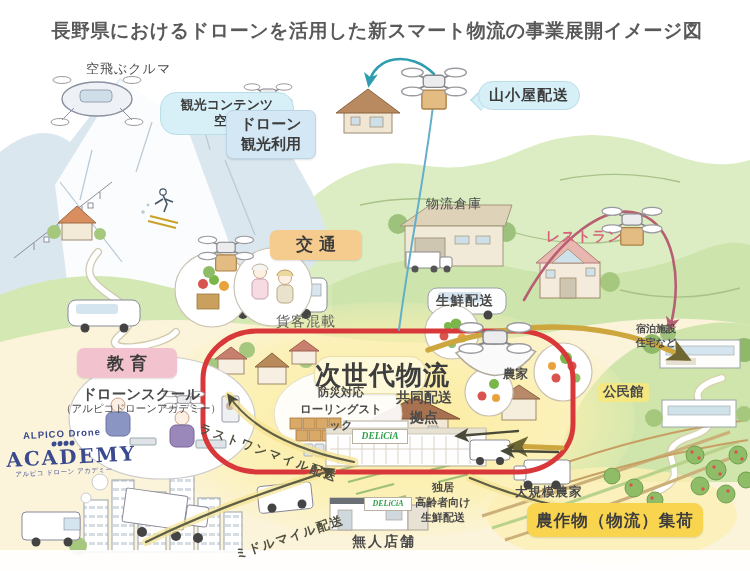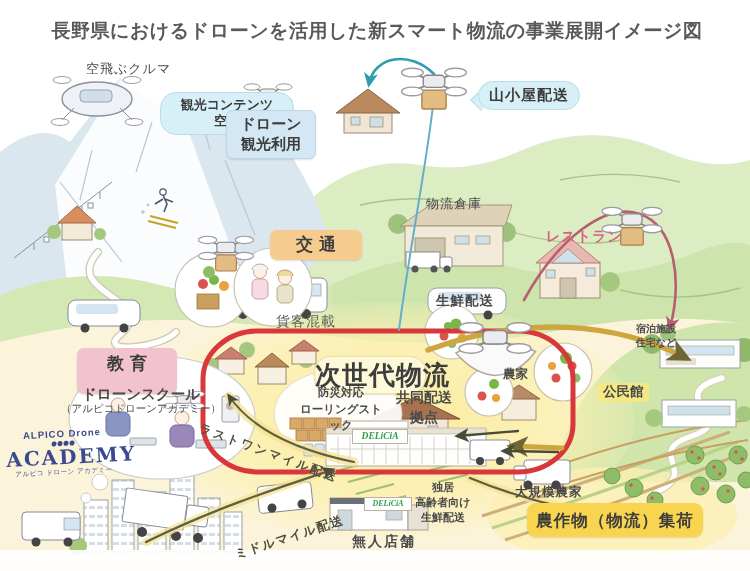--- a/index.html
+++ b/index.html
@@ -28,21 +28,21 @@
        border:1px solid #bcd6e8;font-size:15px;line-height:1.35;padding:3px 0;}
   .lbl-hut{left:478px;top:81px;font-size:15px;letter-spacing:1px;}
   .hut-tail{left:474px;top:96px;transform:rotate(45deg) scaleX(1.4);}
   .lbl-warehouse{left:426px;top:196px;font-size:13px;letter-spacing:1px;}
   .lbl-restaurant{left:546px;top:228px;font-size:14px;font-weight:bold;color:var(--text-pink);letter-spacing:1px;}
   .lbl-transport{left:270px;top:230px;width:86px;height:30px;line-height:30px;
        background:var(--box-orange);font-size:17px;letter-spacing:6px;padding-left:6px;}
   .lbl-freight{left:276px;top:314px;font-size:14px;color:#60605a;letter-spacing:1px;font-family:Liberation Mono, monospace;}
   .lbl-fresh{left:436px;top:293px;font-size:13.5px;font-weight:600;letter-spacing:1px;}
   .lbl-accommodation{left:616px;top:322px;width:80px;font-size:10px;font-weight:600;line-height:1.4;}
-  .lbl-education{left:77px;top:348px;width:94px;height:46px;line-height:31px;
+  .lbl-education{left:77px;top:348px;width:94px;height:30px;line-height:31px;
        background:var(--box-pink);font-size:17px;letter-spacing:6px;padding-left:6px;}
   .lbl-drone-school{left:76px;top:385px;width:130px;text-align:center;font-size:14.5px;font-weight:bold;}
   .lbl-drone-school-sub{left:60px;top:402px;width:162px;text-align:center;font-size:10.5px;}
   .lbl-nextgen{left:314px;top:356px;width:110px;height:36px;line-height:36px;
        background:var(--box-cream);border:1px solid #ece0ab;border-radius:16px;font-size:26px;letter-spacing:1px;}
   .lbl-disaster{left:298px;top:384px;width:86px;font-size:11.5px;font-weight:600;line-height:1.45;}
   .lbl-joint{left:388px;top:388px;width:72px;font-size:14px;font-weight:bold;line-height:1.4;}
   .sign{position:absolute;background:#fff;border:1px solid #b9b2a0;color:var(--delicia-green);
         font-family:"Liberation Serif","DejaVu Serif",serif;font-style:italic;font-weight:bold;text-align:center;}
   .sign-main{left:352px;top:429px;width:54px;height:13px;line-height:12px;font-size:9.5px;}

